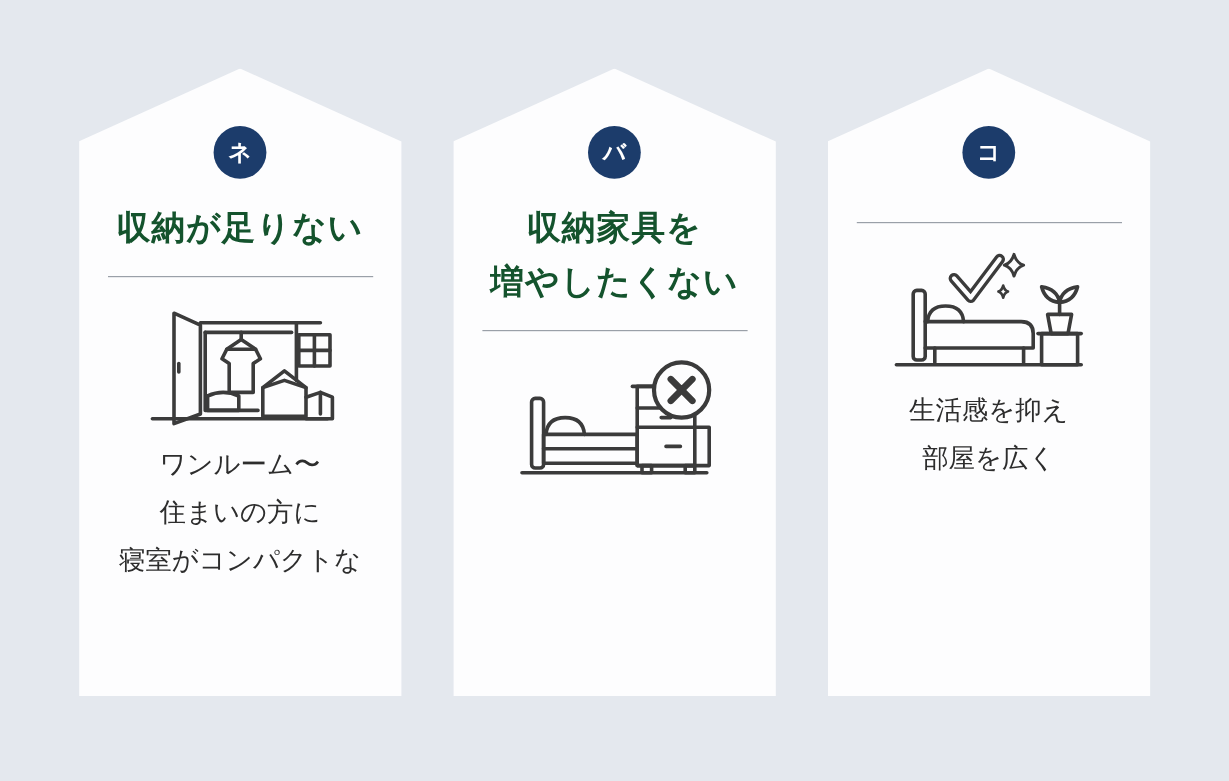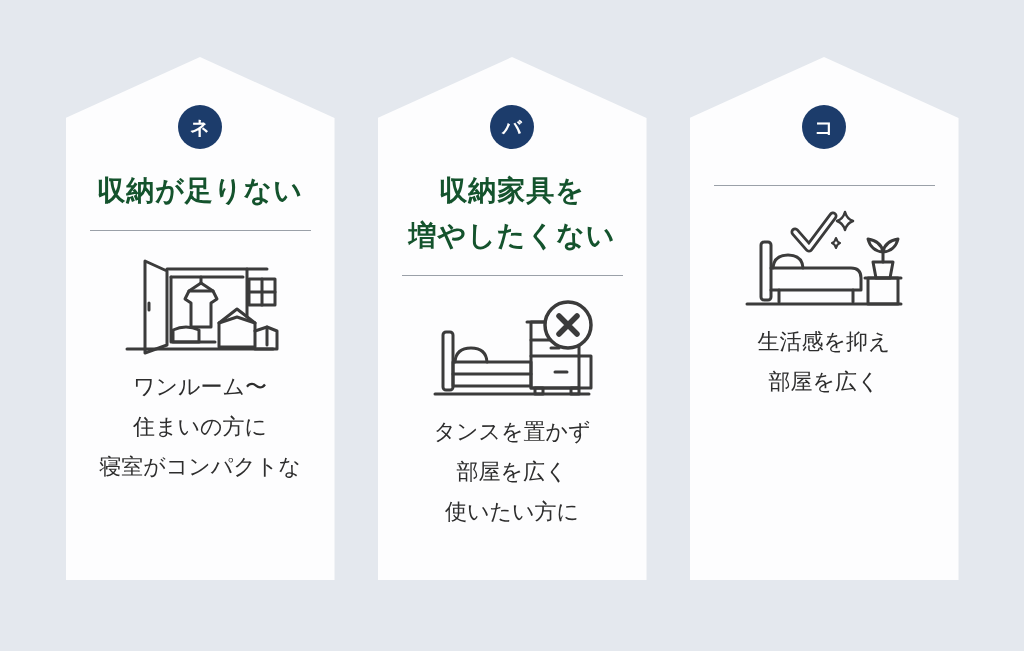--- a/index.html
+++ b/index.html
@@ -157,25 +157,20 @@
           <path d="M124 40 H132 M124 56 H132 M128 80 H140"></path>
           <rect x="108" y="96" width="8" height="6"></rect>
           <rect x="144" y="96" width="8" height="6"></rect>
           <circle cx="141" cy="33" r="23" class="mask-fill" stroke-width="3.5"></circle>
         </g>
         <g class="lineart-thick">
           <path d="M132 24 L150 42 M150 24 L132 42"></path>
         </g>
       </svg>
     </div>
-    <p class="desc">
-      <span>タンスを置かず</span>
-      <span>部屋を広く</span>
-      <span>使いたい方に</span>
-    </p>
   </div>
 
   <div class="card">
     <div class="badge">
       <span>コ</span>
     </div>
     <h2 class="title">
     </h2>
     <div class="divider"></div>
     <div class="icon-wrap">

